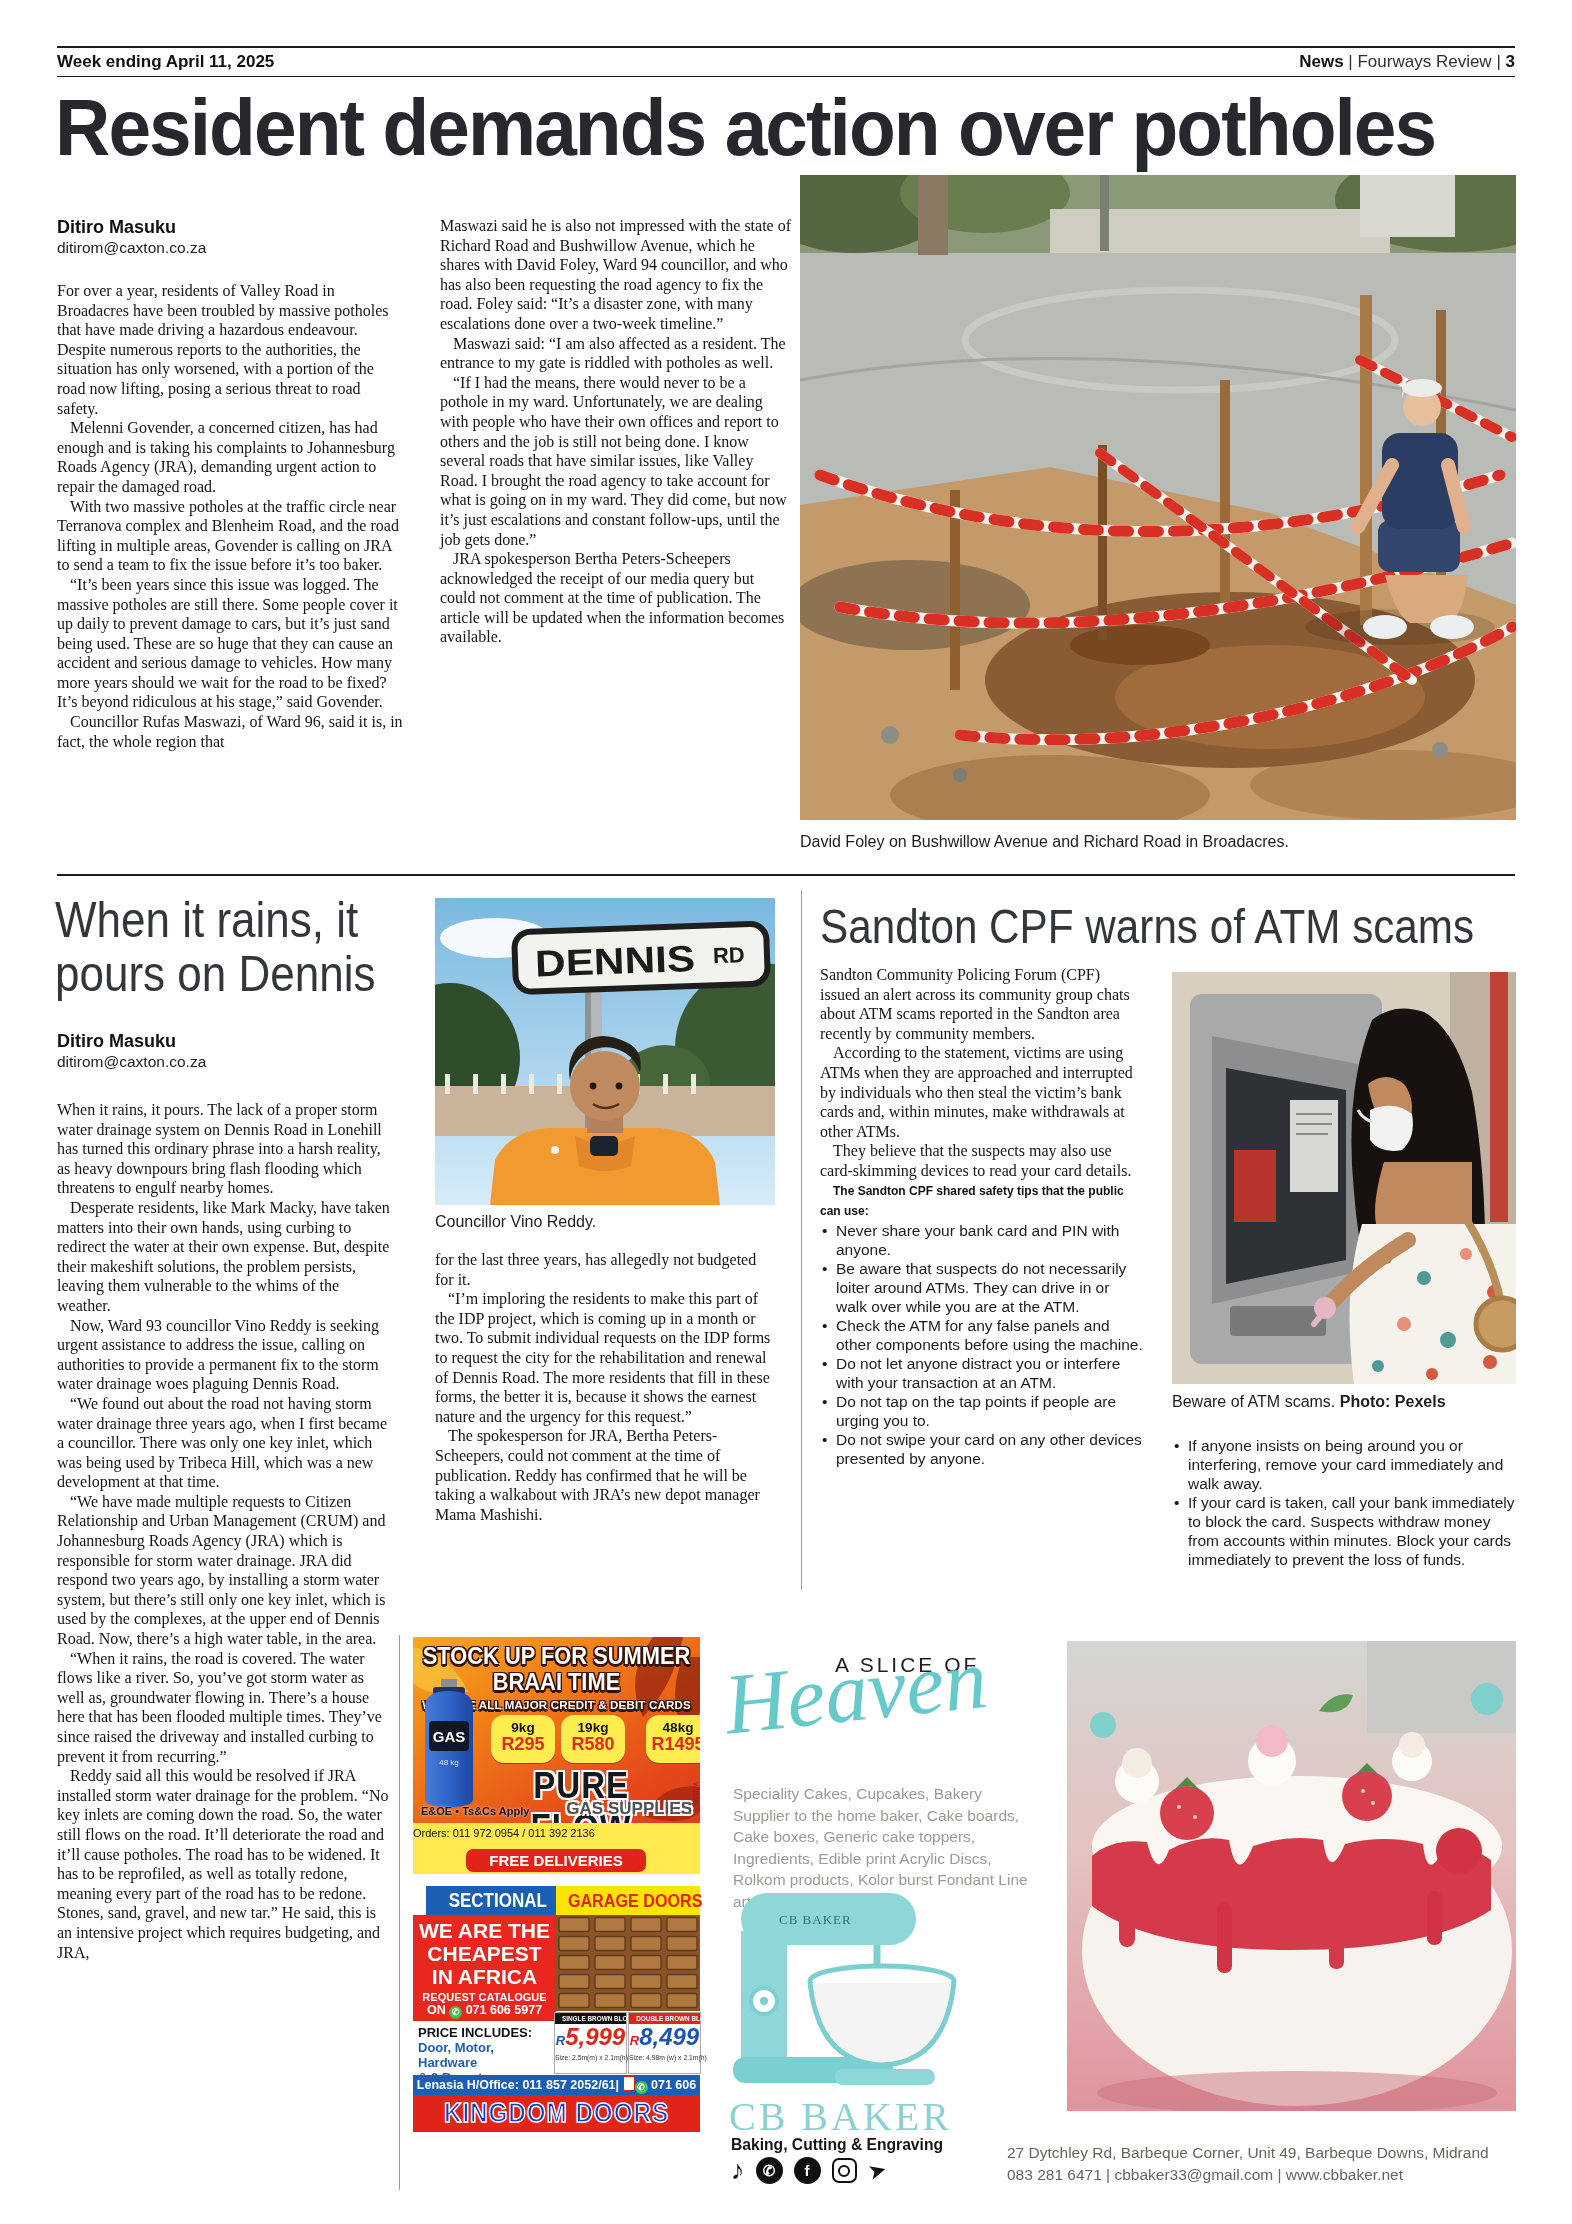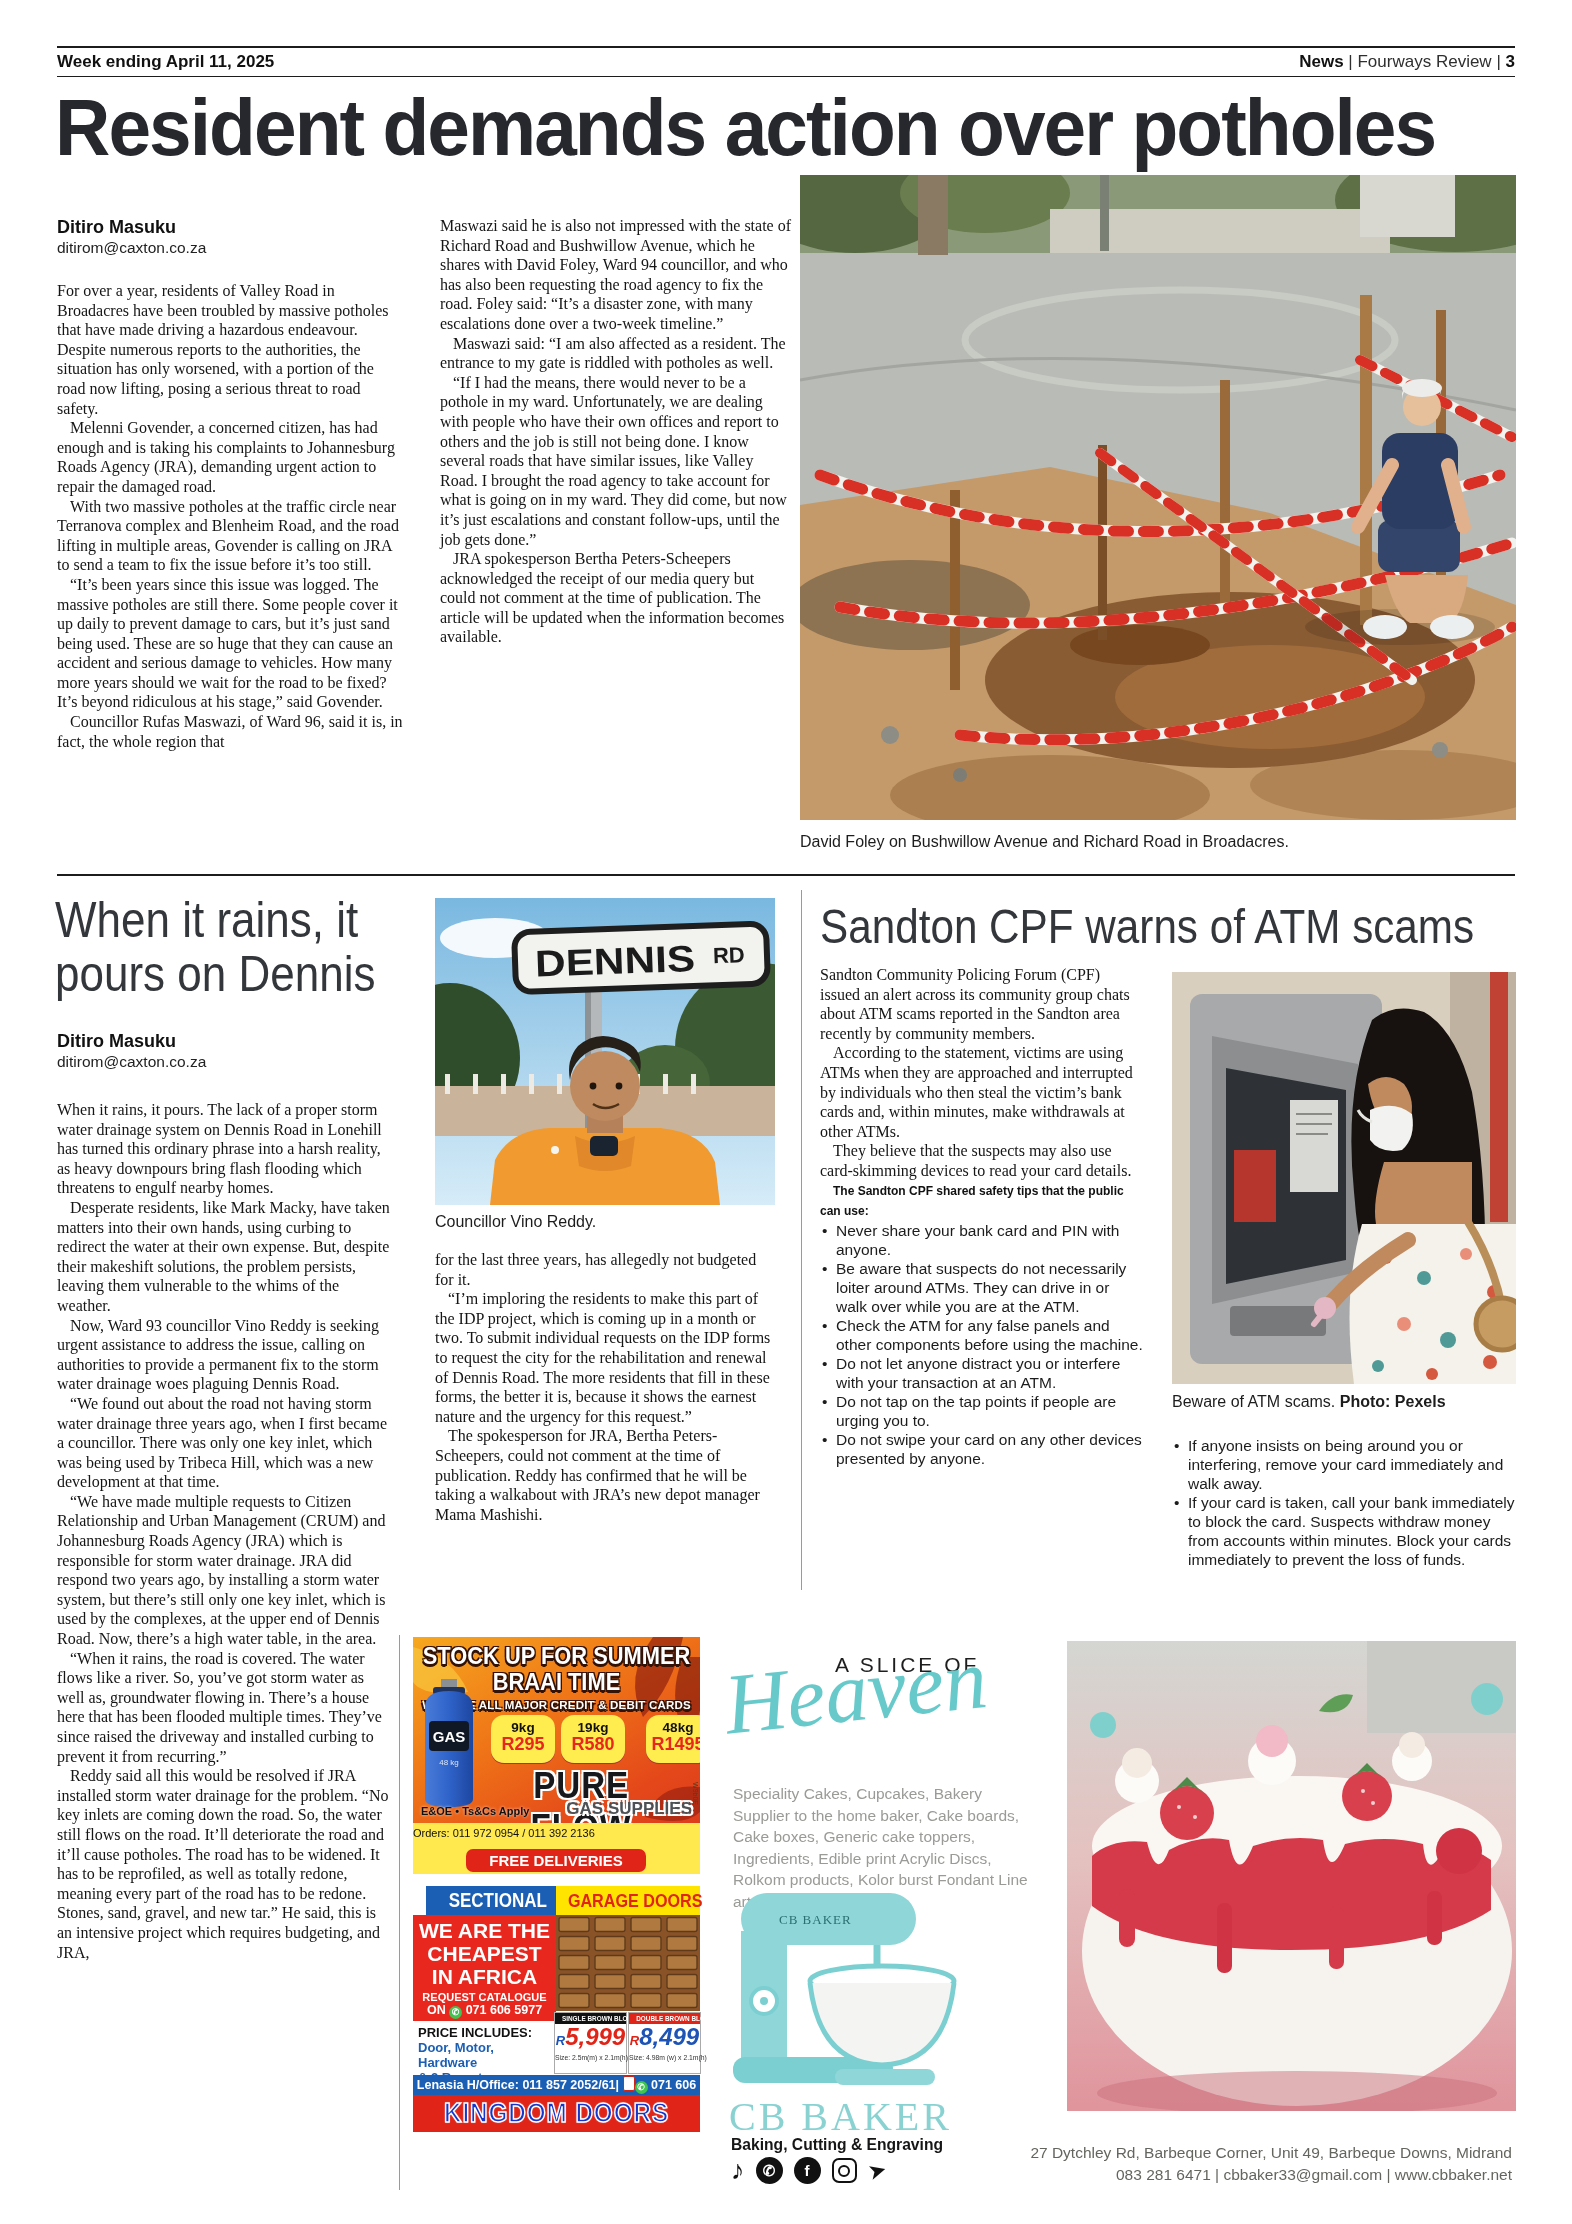--- a/index.html
+++ b/index.html
@@ -66,21 +66,21 @@
   .wa-ic{display:inline-block;width:13px;height:13px;background:#3fc351;border-radius:50%;color:#fff;font-size:9px;line-height:13px;text-align:center;vertical-align:-1px;}
   .ph-ic{display:inline-block;width:10px;height:13px;background:#fff;border:1.5px solid #d02418;border-radius:2px;vertical-align:-2px;}
   
   .bk{left:717px;top:1641px;width:799px;height:549px;background:#fff;}
   .bk-slice{left:118px;top:12px;font-size:21px;letter-spacing:3px;color:#1e1e1e;}
   .bk-heaven{left:8px;top:14px;font-family:"Liberation Serif",serif;font-style:italic;font-size:86px;color:#68c9cb;transform:rotate(-6deg);transform-origin:0 50%;white-space:nowrap;}
   .bk-desc{left:16px;top:142px;width:302px;font-size:15.5px;line-height:21.5px;color:#9a9a96;}
   .bk-logo{left:12px;top:452px;font-family:"Liberation Serif",serif;font-size:40px;letter-spacing:3px;color:#8ad2d2;white-space:nowrap;}
   .bk-sub{left:14px;top:494px;font-size:17px;font-weight:800;color:#161616;transform:scaleX(0.92);transform-origin:0 0;white-space:nowrap;}
   .bk-icons{left:14px;top:516px;display:flex;gap:11px;align-items:center;}
-  .bk-addr{left:290px;top:501px;width:505px;text-align:right;font-size:15.5px;line-height:22px;color:#65655f;}
+  .bk-addr{left:290px;top:501px;width:505px;font-size:15.5px;line-height:22px;color:#65655f;}
   .ic-circle{width:27px;height:27px;border-radius:50%;background:#111;color:#fff;text-align:center;line-height:27px;font-size:15px;font-weight:bold;}
   .ic-note{font-size:27px;color:#111;line-height:27px;}
   .ic-insta{width:21px;height:21px;border:2.5px solid #111;border-radius:7px;position:relative;}
   .ic-insta span{position:absolute;left:4.5px;top:4.5px;width:8px;height:8px;border:2.5px solid #111;border-radius:50%;}
   .ic-send{font-size:22px;color:#111;transform:rotate(-15deg);}
 </style>
 </head>
 <body>
 
 <div>
@@ -95,21 +95,21 @@
   <div class="abs headline-main" style="left:55px;top:88px;">Resident demands action over potholes</div>
 
   <div class="abs" style="left:57px;top:216px;">
     <div class="by-name">Ditiro Masuku</div>
     <div class="by-mail">ditirom@caxton.co.za</div>
   </div>
 
   <div class="abs col" style="left:57px;top:281px;width:348px;">
     <p>For over a year, residents of Valley Road in Broadacres have been troubled by massive potholes that have made driving a hazardous endeavour. Despite numerous reports to the authorities, the situation has only worsened, with a portion of the road now lifting, posing a serious threat to road safety.</p>
     <p>Melenni Govender, a concerned citizen, has had enough and is taking his complaints to Johannesburg Roads Agency (JRA), demanding urgent action to repair the damaged road.</p>
-    <p>With two massive potholes at the traffic circle near Terranova complex and Blenheim Road, and the road lifting in multiple areas, Govender is calling on JRA to send a team to fix the issue before it’s too still.</p>
+    <p>With two massive potholes at the traffic circle near Terranova complex and Blenheim Road, and the road lifting in multiple areas, Govender is calling on JRA to send a team to fix the issue before it’s too baker.</p>
     <p>“It’s been years since this issue was logged. The massive potholes are still there. Some people cover it up daily to prevent damage to cars, but it’s just sand being used. These are so huge that they can cause an accident and serious damage to vehicles. How many more years should we wait for the road to be fixed? It’s beyond ridiculous at his stage,” said Govender.</p>
     <p>Councillor Rufas Maswazi, of Ward 96, said it is, in fact, the whole region that</p>
   </div>
 
   <div class="abs col" style="left:440px;top:216px;width:352px;">
     <p>Maswazi said he is also not impressed with the state of Richard Road and Bushwillow Avenue, which he shares with David Foley, Ward 94 councillor, and who has also been requesting the road agency to fix the road. Foley said: “It’s a disaster zone, with many escalations done over a two-week timeline.”</p>
     <p>Maswazi said: “I am also affected as a resident. The entrance to my gate is riddled with potholes as well.</p>
     <p>“If I had the means, there would never to be a pothole in my ward. Unfortunately, we are dealing with people who have their own offices and report to others and the job is still not being done. I know several roads that have similar issues, like Valley Road. I brought the road agency to take account for what is going on in my ward. They did come, but now it’s just escalations and constant follow-ups, until the job gets done.”</p>
     <p>JRA spokesperson Bertha Peters-Scheepers acknowledged the receipt of our media query but could not comment at the time of publication. The article will be updated when the information becomes available.</p>
   </div>

